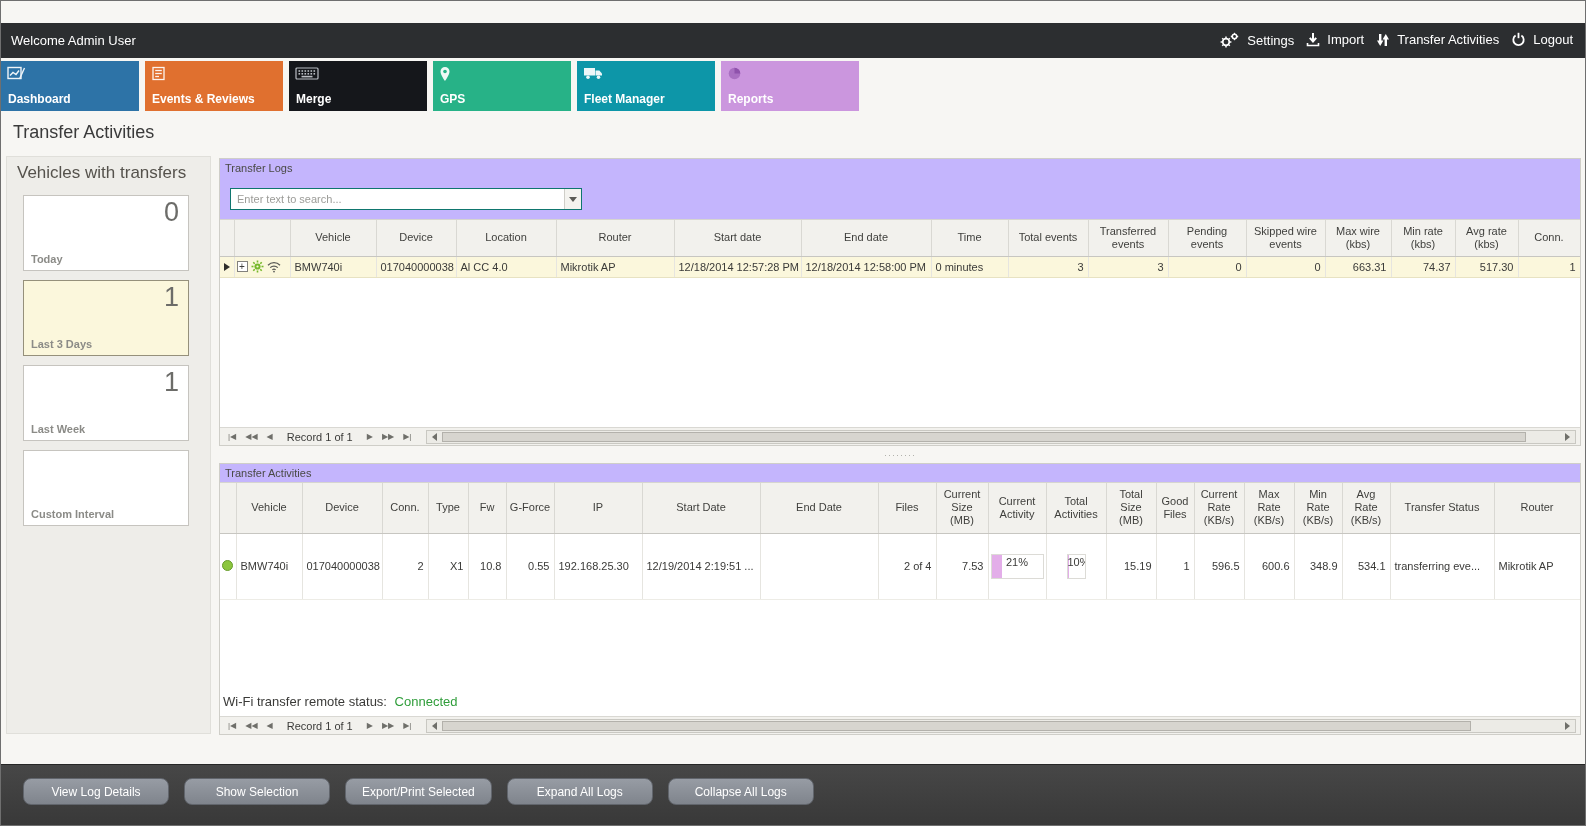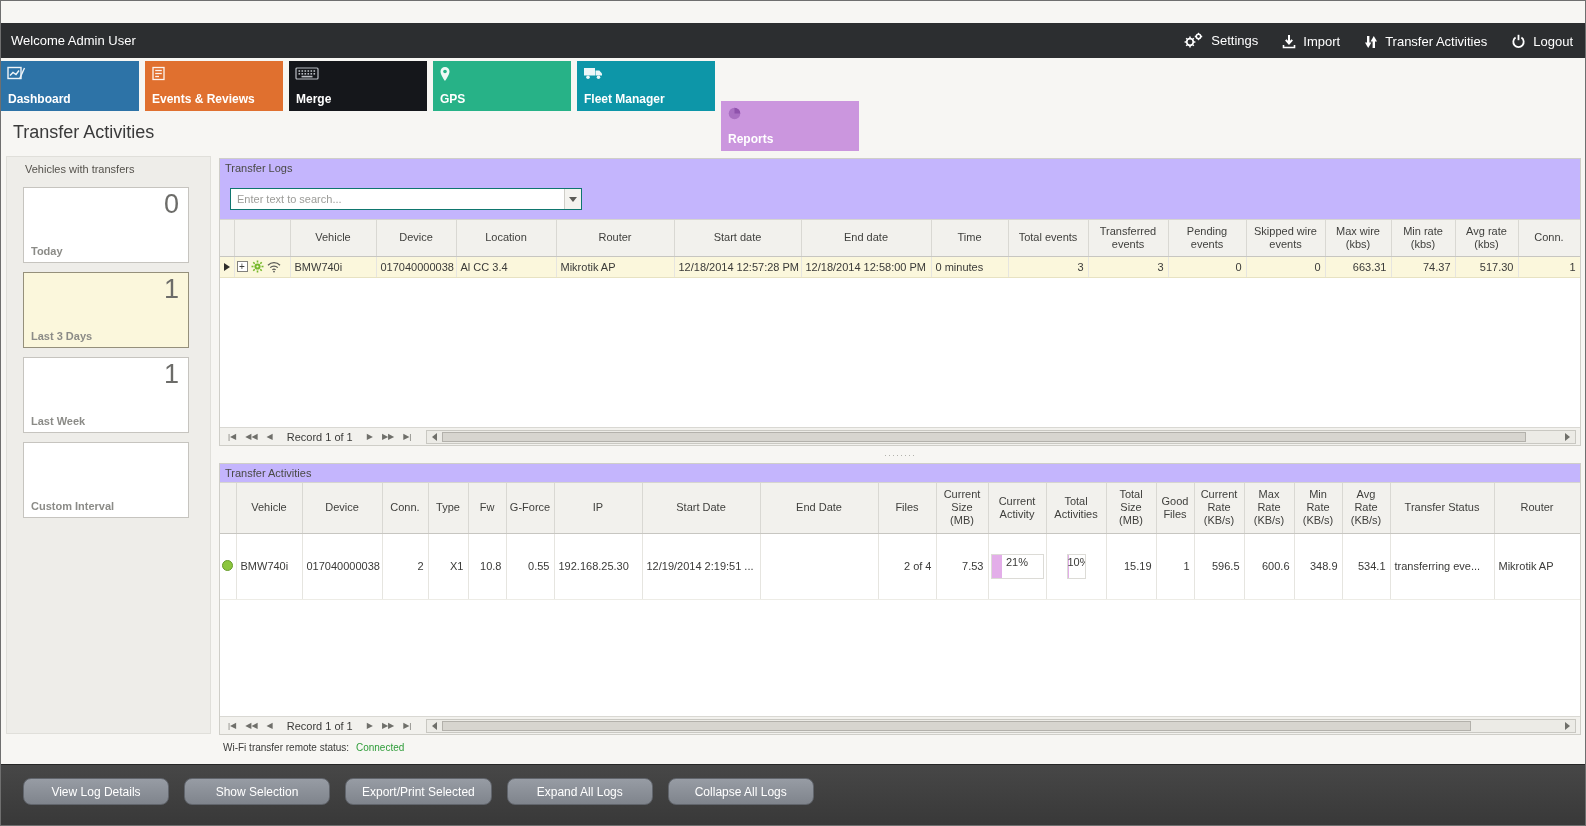--- a/index.html
+++ b/index.html
@@ -16,34 +16,34 @@
   .g-min{width:8px;height:2px;background:#55524a;margin-top:7px}
   .g-max{width:9px;height:8px;border:2px solid #55524a}
   .g-close{position:relative;width:10px;height:10px}
   .g-close::before,.g-close::after{content:"";position:absolute;left:4px;top:0;width:2px;height:10px;background:#55524a}
   .g-close::before{transform:rotate(45deg)}
   .g-close::after{transform:rotate(-45deg)}
 
   
   .header{position:absolute;top:22px;left:0;right:0;height:35px;background:#2c2e30;display:flex;align-items:center;padding:0 10px;color:#fff}
   .welcome{font-size:13px}
-  .h-actions{margin-left:auto;display:flex;align-items:flex-end;gap:24px;padding-right:2px}
+  .h-actions{margin-left:auto;display:flex;align-items:flex-start;gap:12px;padding-right:2px}
   .hbtn{display:flex;align-items:center;gap:7px;font-size:13px;color:#fff;cursor:pointer;white-space:nowrap}
 
   
   .tiles{position:absolute;top:60px;left:0;display:flex;gap:6px}
   .tile{width:138px;height:50px;position:relative;color:#fff;cursor:pointer}
   .tile-icon{position:absolute;top:5px;left:6px;opacity:.92}
   .tile-label{position:absolute;bottom:5px;left:7px;font-size:12px;font-weight:bold;white-space:nowrap}
 
   .page-title{position:absolute;top:121px;left:12px;font-size:18px;color:#3a3a3a}
 
   
   .sidebar{position:absolute;top:155px;left:5px;width:205px;height:578px;background:#eeede9;border:1px solid #e0dfda;padding:6px 0 0 8px}
-  .sidebar-title{font-size:11px;color:#55524c;margin-left:10px}
+  .sidebar-title{font-size:17px;color:#55524c;margin-left:2px}
   .cards{margin-top:12px;margin-left:8px}
   .card{width:166px;height:76px;background:#fff;border:1px solid #c6c4bf;margin-bottom:9px;position:relative;cursor:pointer}
   .card.selected{border:1px solid #95907b}
   .card-value{position:absolute;top:1px;right:9px;font-size:27px;font-weight:300;color:#6c6c69}
   .card-label{position:absolute;bottom:5px;left:7px;font-size:11px;font-weight:bold;color:#8b8b87}
 
   
   .group{position:absolute;left:218px;width:1362px;background:#c4b5fd;border:1px solid #cfcec8;display:flex;flex-direction:column}
   .group-logs{top:157px;height:288px}
   .group-act{top:462px;height:272px}
@@ -83,21 +83,21 @@
   .tri-l{width:0;height:0;border-top:4px solid transparent;border-bottom:4px solid transparent;border-right:5px solid #6f6f6a}
   .tri-r{width:0;height:0;border-top:4px solid transparent;border-bottom:4px solid transparent;border-left:5px solid #6f6f6a}
   .track{flex:1;height:100%;position:relative}
   .thumb{position:absolute;top:1px;bottom:1px;left:0;background:#d6d4cе;background:#d7d5cf;border:1px solid #b3b1ab;cursor:grab}
   .thumb-logs{width:97%}
   .thumb-act{width:92%}
 
   .splitter{position:absolute;top:449px;left:218px;width:1362px;height:10px;display:flex;align-items:center;justify-content:center;color:#a9a8a2;font-size:9px;letter-spacing:1px;cursor:row-resize}
   .splitter::after{content:"········"}
 
-  .status-line{position:absolute;top:741px;left:222px;font-size:10px;color:#3a3a38}
+  .status-line{position:absolute;top:693px;left:222px;font-size:13px;color:#3a3a38}
   .status-value{margin-left:4px}
 
   
   .footer{position:absolute;left:0;right:0;top:763px;height:63px;background:linear-gradient(#474747,#383838);border-top:1px solid #262626;display:flex;align-items:flex-start;padding:13px 0 0 22px;gap:15px}
   .fbtn{min-width:146px;height:27px;background:linear-gradient(#979ca4,#7f848c);border:1px solid #61656c;color:#fff;font-size:12px;display:flex;align-items:center;justify-content:center;padding:0 16px;cursor:pointer;border-radius:8px}
 </style>
 </head>
 <body>
 
 <div class="window">
@@ -214,21 +214,21 @@
       <span class="tile-icon">
         <svg width="21" height="14" viewBox="0 0 21 14" fill="#fff">
           <rect x="1" y="2" width="11" height="7.5"></rect>
           <path d="M12.5 4.5 h3.8 l2.7 3 v2 h-6.5 z"></path>
           <circle cx="5" cy="11.3" r="1.8"></circle>
           <circle cx="15.5" cy="11.3" r="1.8"></circle>
         </svg>
       </span>
       <span class="tile-label">Fleet Manager</span>
     </div>
-    <div class="tile" style="background-color: rgb(203, 150, 222); margin-top: 40px;">
+    <div class="tile" style="background-color: rgb(203, 150, 222);">
       <span class="tile-icon">
         <svg width="15" height="15" viewBox="0 0 15 15">
           <circle cx="7.5" cy="7.5" r="5.8" fill="#a76cc0"></circle>
           <path d="M7.5 7.5 L7.5 1.7 A5.8 5.8 0 0 1 13.3 7.5 z" fill="#8a4da8"></path>
         </svg>
       </span>
       <span class="tile-label">Reports</span>
     </div>
   </div>
 
@@ -329,21 +329,21 @@
               <svg width="14" height="12" viewBox="0 0 14 12" fill="none" stroke="#5a5a56" stroke-width="1.3">
                 <path d="M1 4.2 a8.5 8.5 0 0 1 12 0"></path>
                 <path d="M3.2 6.6 a5.4 5.4 0 0 1 7.6 0"></path>
                 <path d="M5.4 8.9 a2.3 2.3 0 0 1 3.2 0"></path>
                 <circle cx="7" cy="10.6" r="0.9" fill="#5a5a56" stroke="none"></circle>
               </svg>
             </span>
           </td>
           <td>BMW740i</td>
           <td>017040000038</td>
-          <td>Al CC 3.4</td>
+          <td>Al CC 4.0</td>
           <td>Mikrotik AP</td>
           <td>12/18/2014 12:57:28 PM</td>
           <td>12/18/2014 12:58:00 PM</td>
           <td>0 minutes</td>
           <td class="num">3</td>
           <td class="num">3</td>
           <td class="num">0</td>
           <td class="num">0</td>
           <td class="num">663.31</td>
           <td class="num">74.37</td>

